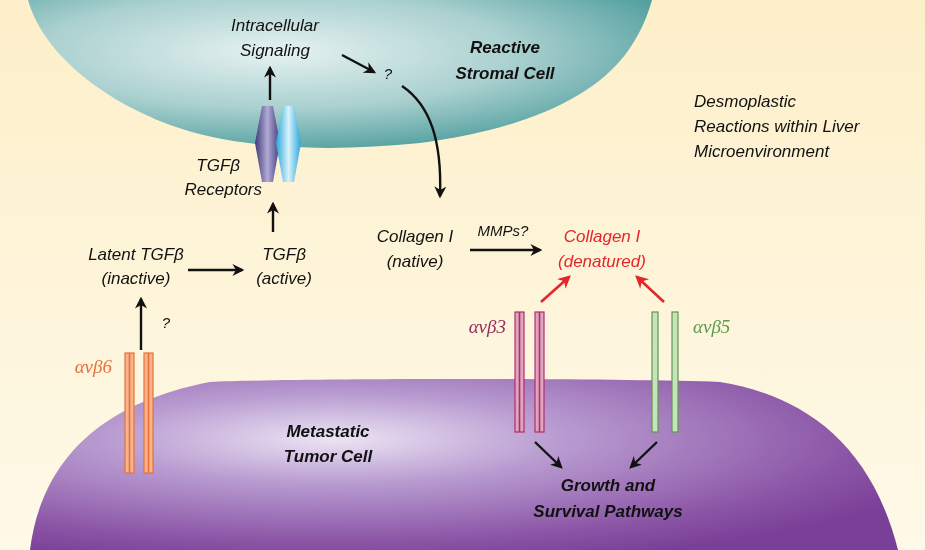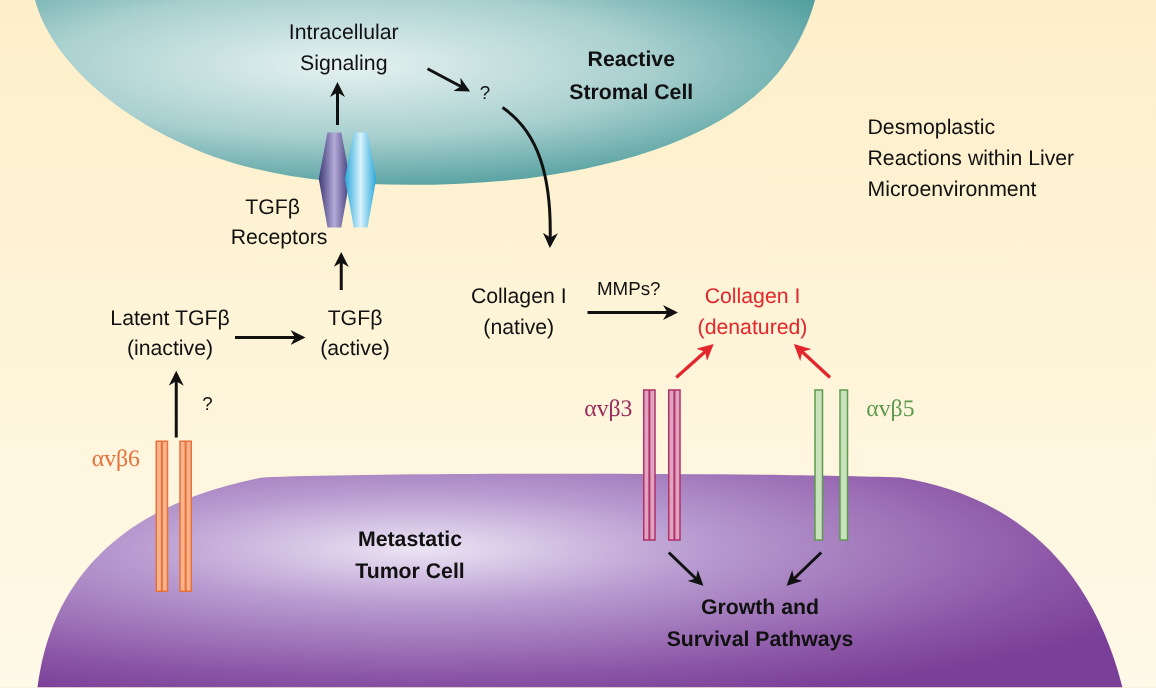--- a/index.html
+++ b/index.html
@@ -1,17 +1,17 @@
 <!DOCTYPE html>
 <html><head>
 <meta charset="utf-8">
 <style>
   html,body{margin:0;padding:0;}
   body{width:925px;height:550px;overflow:hidden;background:#fdf3d6;font-family:"Liberation Sans",sans-serif;}
-  #stage{position:relative;width:925px;height:396px;}
+  #stage{position:relative;width:925px;height:396px;font-style:italic;}
   svg{position:absolute;left:0;top:0;}
   .t{font-family:"Liberation Sans",sans-serif;font-size:17px;fill:#111;}
   .b{font-weight:bold;}
 </style>
 </head>
 <body>
 
 <div id="stage">
 <svg width="925" height="550" viewBox="0 0 925 550">
   <defs>

